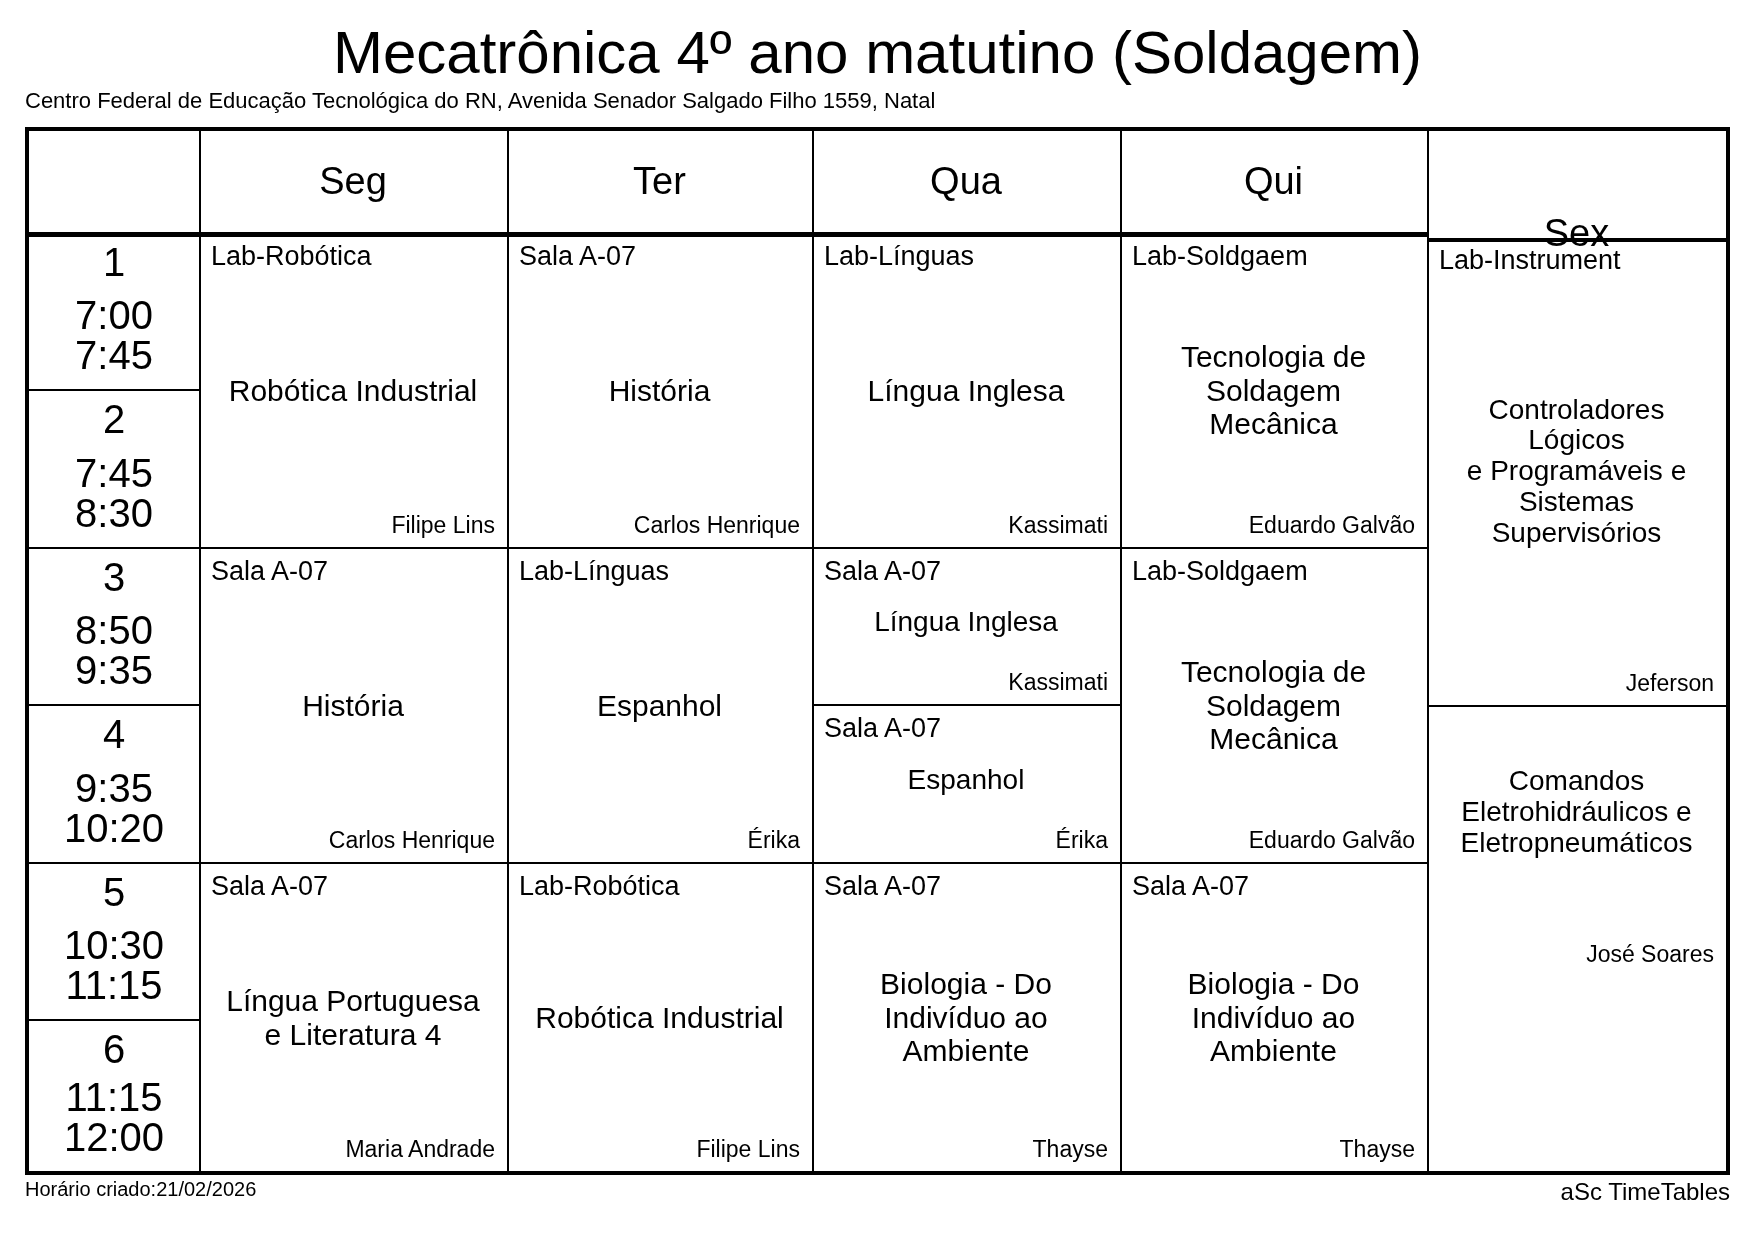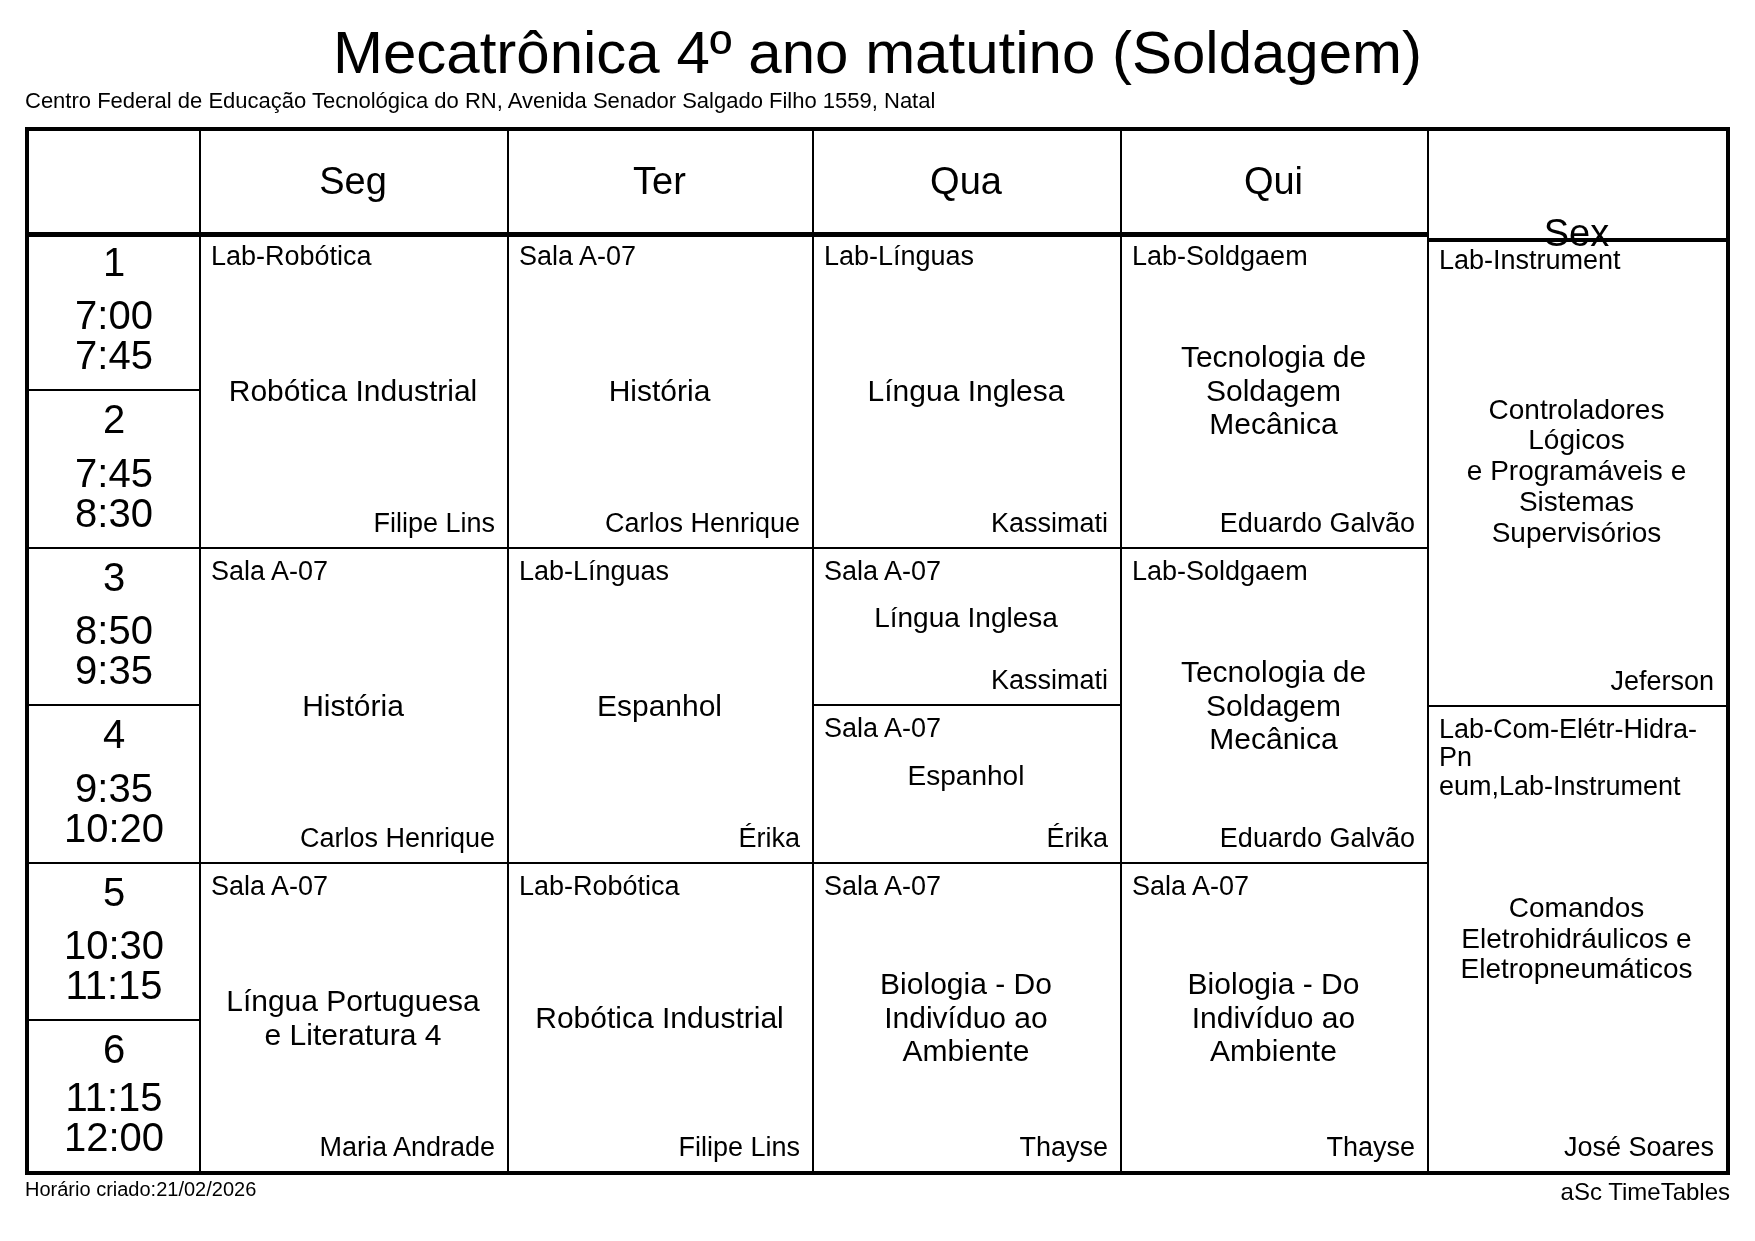--- a/index.html
+++ b/index.html
@@ -12,21 +12,21 @@
   .grid{position:absolute;left:25px;top:127px;width:1705px;height:1048px;
         border:4px solid #000;}
   .vline,.hline{position:absolute;background:#000;}
   .cell{position:absolute;display:grid;grid-template-rows:1fr auto 1fr;
         padding:8px 12px;}
   .room{justify-self:start;align-self:start;text-align:left;font-size:27px;
         white-space:pre-line;line-height:1.05;}
   .subject{justify-self:center;align-self:center;text-align:center;font-size:30px;
         white-space:pre-line;line-height:1.12;}
   .subject.small{font-size:28px;line-height:1.1;}
-  .teacher{justify-self:end;align-self:end;text-align:center;font-size:27px;margin-top:31px;}
+  .teacher{justify-self:end;align-self:end;text-align:center;font-size:23px;margin-top:31px;}
   .dayhead{position:absolute;display:flex;align-items:center;justify-content:center;
         font-size:38px;}
   .timecell{position:absolute;display:flex;flex-direction:column;align-items:center;
         justify-content:space-between;padding:6px 0 14px 0;}
   .pnum{font-size:40px;}
   .ptimes{font-size:40px;text-align:center;line-height:1.0;white-space:pre-line;}
   .footer-left{position:absolute;left:25px;top:1178px;font-size:20px;}
   .footer-right{position:absolute;right:25px;top:1178px;font-size:24px;text-align:right;}
 </style>
 </head>
@@ -167,22 +167,20 @@
     <div class="teacher">Thayse</div>
   </div>
   <div class="cell" style="left:1091px;top:733px;width:307px;height:307px;">
     <div class="room">Sala A-07</div>
     <div class="subject">Biologia - Do
 Indivíduo ao
 Ambiente</div>
     <div class="teacher">Thayse</div>
   </div>
   <div class="cell" style="left:1398px;top:576px;width:299px;height:464px;">
-    <div class="room">Lab-Com-Elétr-Hidra-Pn
-eum,Lab-Instrument</div>
     <div class="subject small">Comandos
 Eletrohidráulicos e
 Eletropneumáticos</div>
     <div class="teacher">José Soares</div>
   </div>
 
 </div>
 
 <div class="footer-left">Horário criado:21/02/2026</div>
 <div class="footer-right">aSc TimeTables</div>

